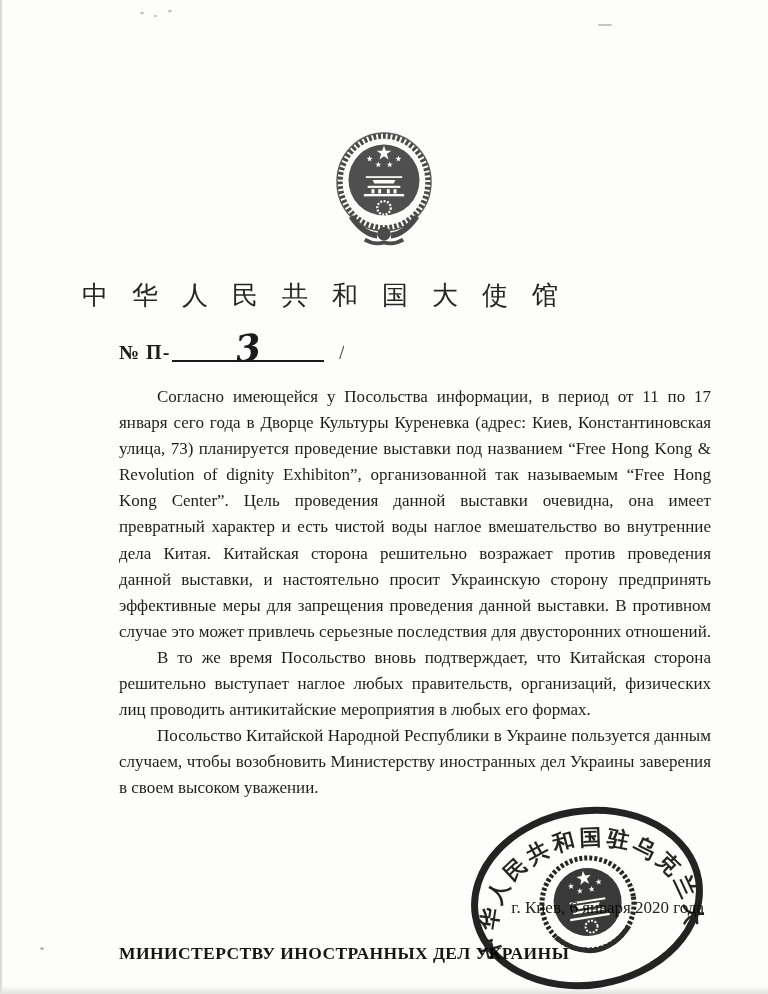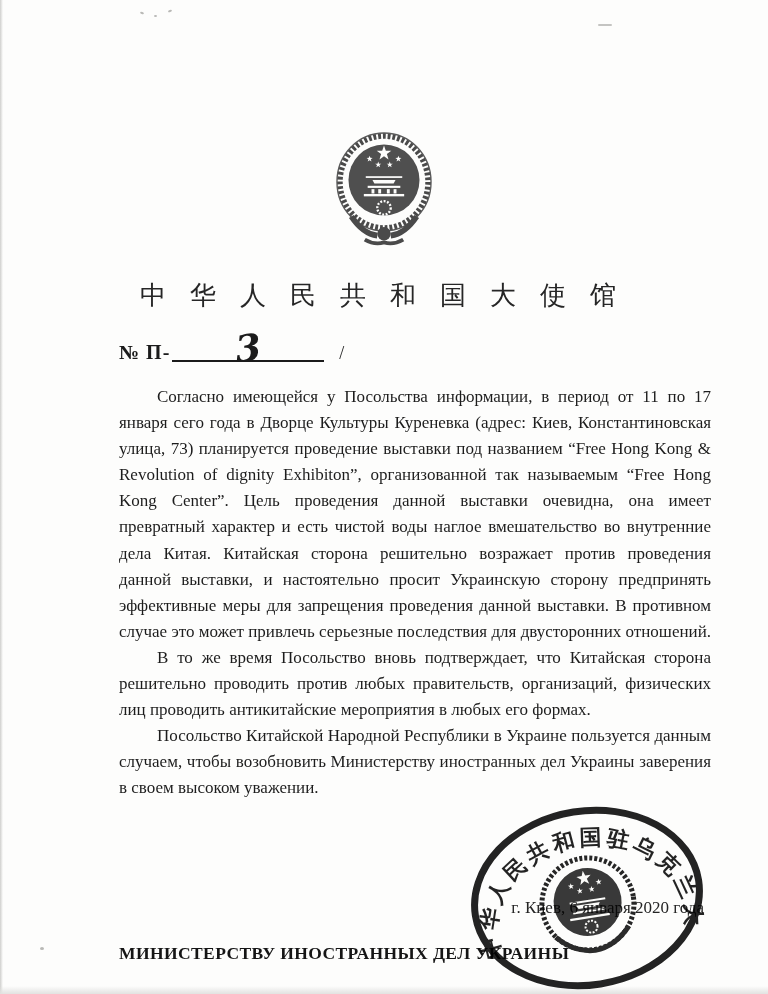--- a/index.html
+++ b/index.html
@@ -21,21 +21,21 @@
   .speck.s4{left:598px;top:24px;width:14px;height:2px;border-radius:2px;background:#c4c4c2;}
   .speck.s5{left:40px;top:947px;width:4px;height:3px;}
 
   
   .emblem{position:absolute;left:336px;top:132px;width:96px;height:122px;}
   .emblem svg{width:100%;height:100%;}
 
   
   .cjk-title{
     position:absolute;left:0;top:278px;width:640px;
-    text-align:right;
+    text-align:center;
     font-family:"DejaVu Sans","Liberation Sans",sans-serif;
     font-size:26px;font-weight:500;color:#262626;
     letter-spacing:24px;text-indent:24px;
     white-space:nowrap;
   }
 
   
   .ref-line{position:absolute;left:119px;top:336px;font-size:20px;font-weight:bold;color:#1b1b1b;}
   .ref-prefix{letter-spacing:1px;}
   .ref-underline{
@@ -131,21 +131,21 @@
 
   <div class="cjk-title">中华人民共和国大使馆</div>
 
   <div class="ref-line">
     <span class="ref-prefix">№ П-</span><span class="ref-underline"><span class="handwritten">3</span></span>
     <span class="ref-sep">/</span>
   </div>
 
   <div class="body-text">
     <p>Согласно имеющейся у Посольства информации, в период от 11 по 17 января сего года в Дворце Культуры Куреневка (адрес: Киев, Константиновская улица, 73) планируется проведение выставки под названием “Free Hong Kong &amp; Revolution of dignity Exhibiton”, организованной так называемым “Free Hong Kong Center”. Цель проведения данной выставки очевидна, она имеет превратный характер и есть чистой воды наглое вмешательство во внутренние дела Китая. Китайская сторона решительно возражает против проведения данной выставки, и настоятельно просит Украинскую сторону предпринять эффективные меры для запрещения проведения данной выставки. В противном случае это может привлечь серьезные последствия для двусторонних отношений.</p>
-    <p>В то же время Посольство вновь подтверждает, что Китайская сторона решительно проводить против любых правительств, организаций, физических лиц проводить антикитайские мероприятия в любых его формах.</p>
+    <p>В то же время Посольство вновь подтверждает, что Китайская сторона решительно выступает наглое любых правительств, организаций, физических лиц проводить антикитайские мероприятия в любых его формах.</p>
     <p>Посольство Китайской Народной Республики в Украине пользуется данным случаем, чтобы возобновить Министерству иностранных дел Украины заверения в своем высоком уважении.</p>
   </div>
 
   <div class="date-line">г. Киев, 6 января 2020 года</div>
 
   <div class="addressee">МИНИСТЕРСТВУ ИНОСТРАННЫХ ДЕЛ УКРАИНЫ</div>
 
   <div class="stamp">
     <svg viewBox="0 0 242 188" xmlns="http://www.w3.org/2000/svg">
       <defs>

